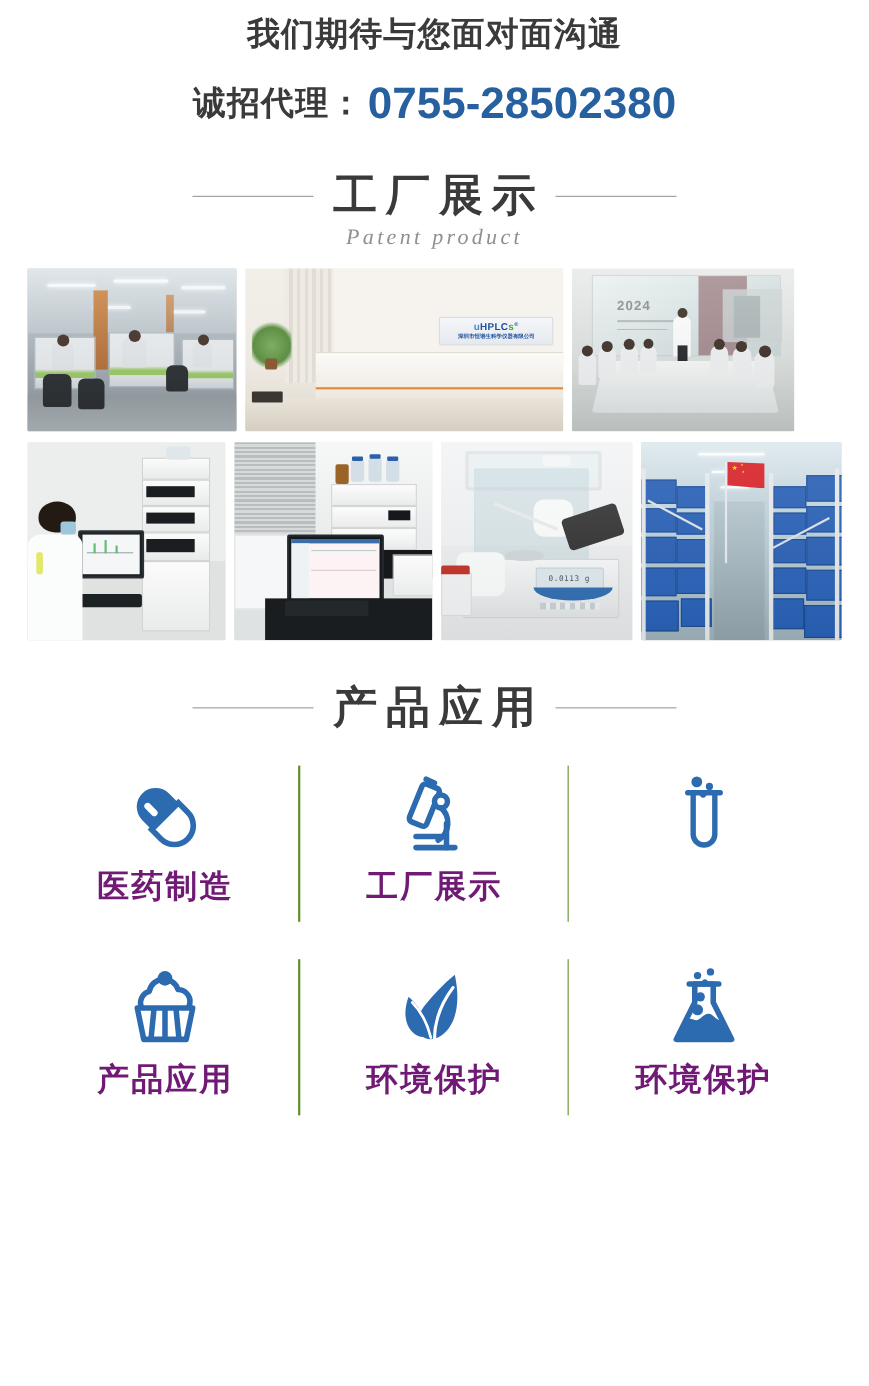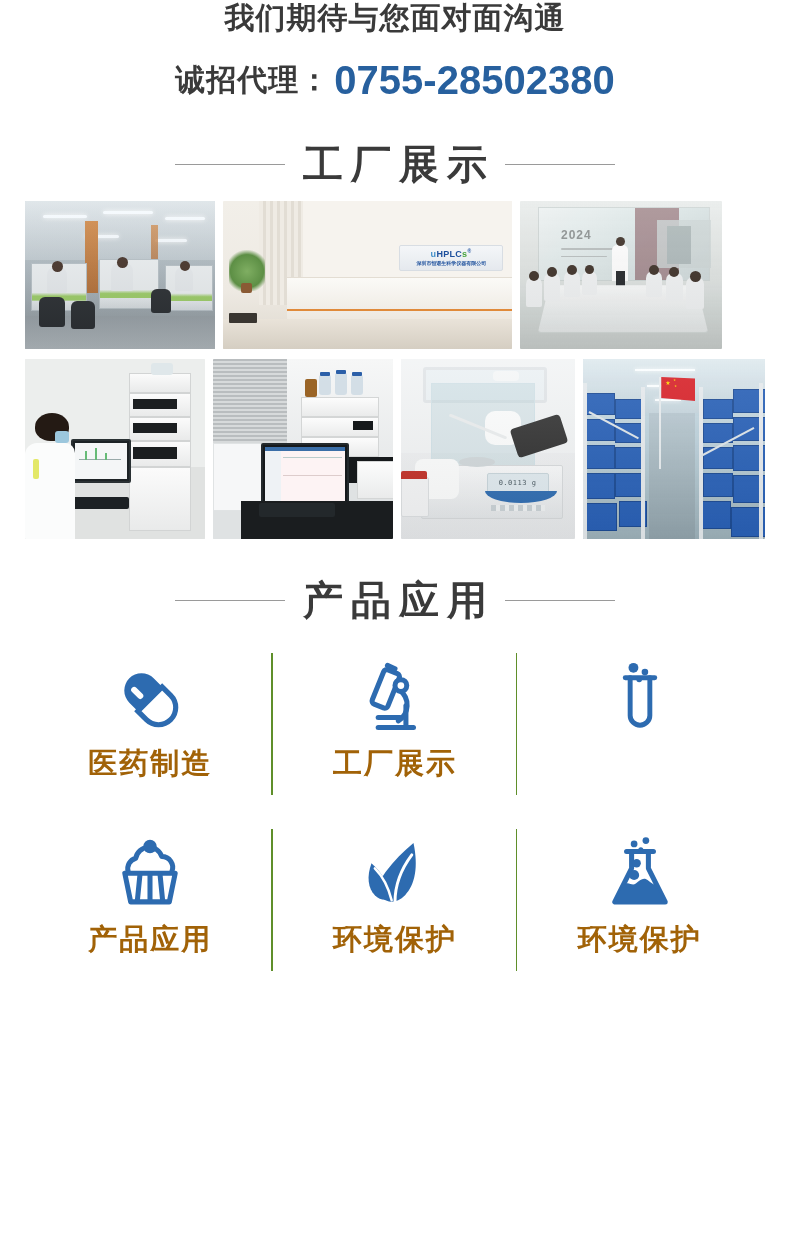--- a/index.html
+++ b/index.html
@@ -6,21 +6,21 @@
   body{
     width:790px;height:1260px;
     background:#ffffff;
     font-family:"Liberation Sans","DejaVu Sans",sans-serif;
     overflow:hidden;
     position:relative;
   }
   .page{width:790px;height:1260px;position:relative;}
 
   
-  .header{text-align:center;}
+  .header{padding-top:14px;text-align:center;}
   .header-line1{
     font-size:30px;font-weight:bold;color:#3a3a3a;
     letter-spacing:1px;line-height:1.2;
   }
   .header-line2{
     margin-top:22px;
     display:flex;align-items:center;justify-content:center;gap:4px;
   }
   .header-label{
     font-size:30px;font-weight:bold;color:#3a3a3a;letter-spacing:1px;
@@ -168,21 +168,21 @@
     flex:1;display:flex;flex-direction:column;
     align-items:center;justify-content:flex-start;
     position:relative;
   }
   .app-cell.divided::after{
     content:"";position:absolute;right:0;top:6px;bottom:28px;
     width:1.5px;background:#5f8f2a;
   }
   .app-icon{height:104px;display:flex;align-items:center;justify-content:center;}
   .app-label{
-    font-size:29px;font-weight:bold;color:#a16207;letter-spacing:2px;
+    font-size:29px;font-weight:bold;color:#701a75;letter-spacing:2px;
     margin-top:-2px;line-height:1;
   }
 </style>
 </head>
 <body>
 
 <div class="page">
 
   <div class="header">
     <div class="header-line1">我们期待与您面对面沟通</div>
@@ -191,20 +191,21 @@
       <span class="header-phone">0755-28502380</span>
     </div>
   </div>
 
   <div class="section-title">
     <div class="title-row">
       <span class="title-rule"></span>
       <span class="title-zh">工厂展示</span>
       <span class="title-rule"></span>
     </div>
+    <div class="title-en">Patent product</div>
   </div>
 
   <div class="gallery">
 
     <div class="grid-row row1">
 
       <div class="photo r1c1 p1">
         <div class="ph-fill">
           <div class="blk ceil"></div>
           <div class="blk tube" style="left:18px;top:14px;width:44px;"></div>

